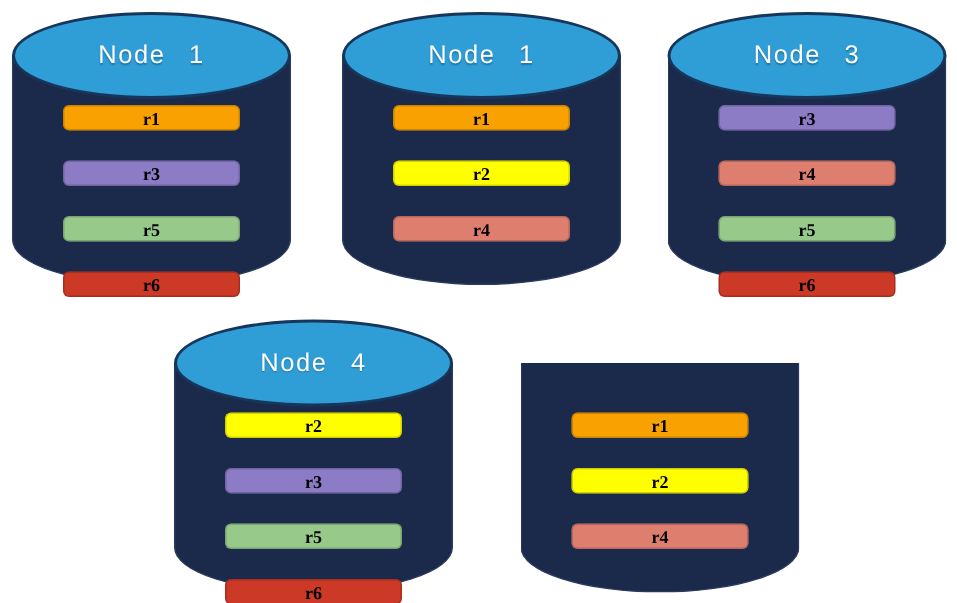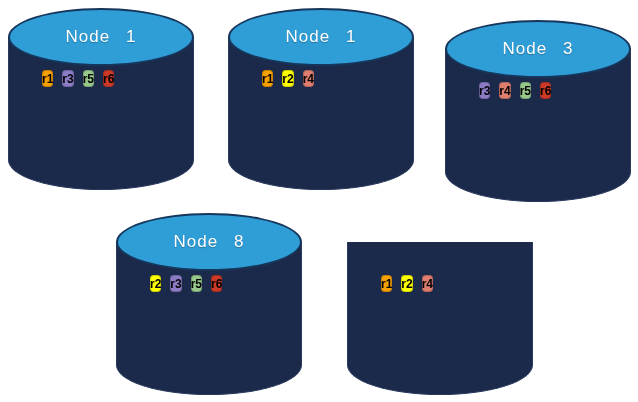--- a/index.html
+++ b/index.html
@@ -14,21 +14,21 @@
     background:#ffffff;
     overflow:hidden;
   }
   .cyl {
     position:absolute;
     width:186px;
     height:182px;
   }
   .cyl.n1 { left:8px;   top:8px;  }
   .cyl.n2 { left:228px; top:8px;  }
-  .cyl.n3 { left:445px; top:20px;  }
+  .cyl.n3 { left:445px; top:8px;  }
   .cyl.n4 { left:116px; top:213px;}
   .cyl.n5 { left:347px; top:213px;}
 
   .cyl-body {
     position:absolute;
     left:0; right:0;
     top:29px; bottom:0;
     background:#1B2A4A;
     border:1px solid #2a3a5e;
     border-top:none;
@@ -55,23 +55,24 @@
     word-spacing:10px;
     text-shadow:0 1px 1px rgba(0,0,0,0.25);
   }
   .bars {
     position:absolute;
     top:62px;
     left:50%;
     transform:translateX(-50%);
     width:118px;
     display:flex;
-    flex-direction:row;
-    gap:9px;
+    flex-direction:column;
+    gap:20px;
     z-index:3;
+    font-family:Liberation Serif, serif;
   }
   .bar {
     height:17px;
     border-radius:4px;
     box-shadow: inset 0 0 0 1px rgba(0,0,0,0.18);
     display:flex;
     align-items:center;
     justify-content:center;
   }
   .bar .replica-label {
@@ -138,21 +139,21 @@
           <span class="replica-label">r5</span>
         </div>
         <div class="bar" style="background: rgb(204, 57, 39);">
           <span class="replica-label">r6</span>
         </div>
       </div>
     </div>
     <div class="cyl n4">
       <div class="cyl-body"></div>
       <div class="cyl-top">
-        <span class="node-title">Node 8</span>
+        <span class="node-title">Node 4</span>
       </div>
       <div class="bars">
         <div class="bar" style="background: rgb(255, 255, 0);">
           <span class="replica-label">r2</span>
         </div>
         <div class="bar" style="background: rgb(140, 124, 197);">
           <span class="replica-label">r3</span>
         </div>
         <div class="bar" style="background: rgb(151, 201, 139);">
           <span class="replica-label">r5</span>

